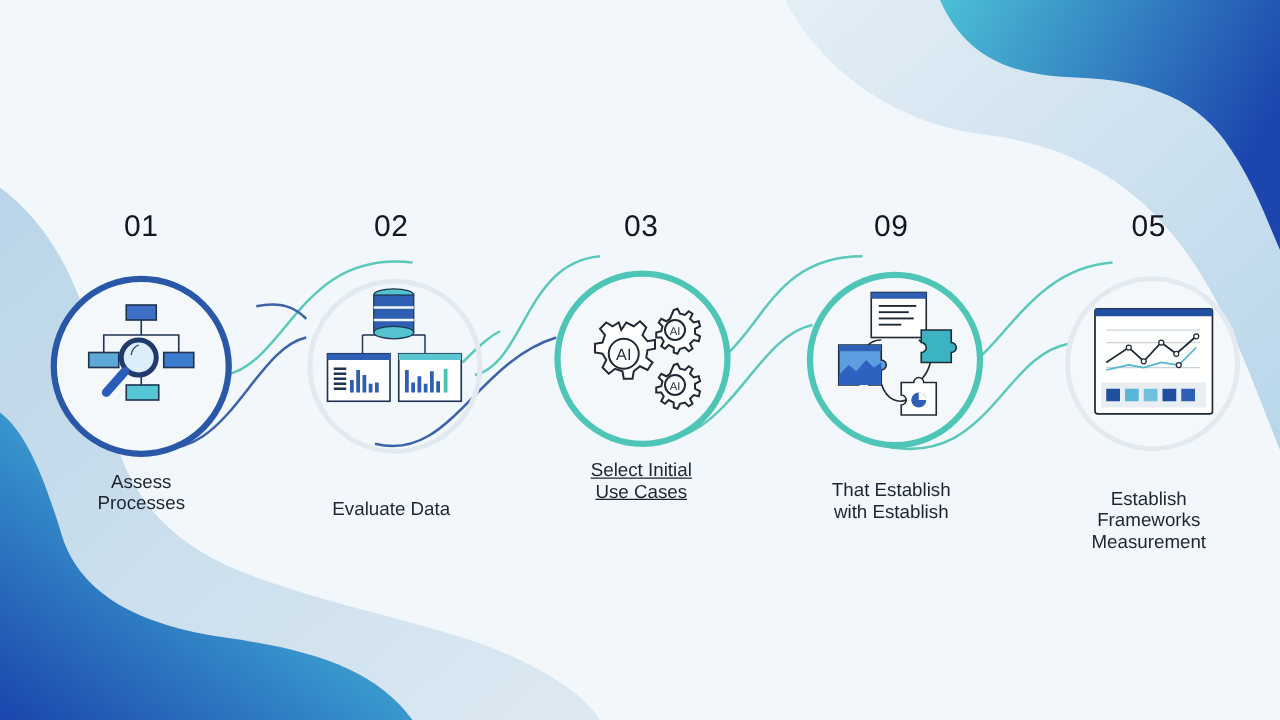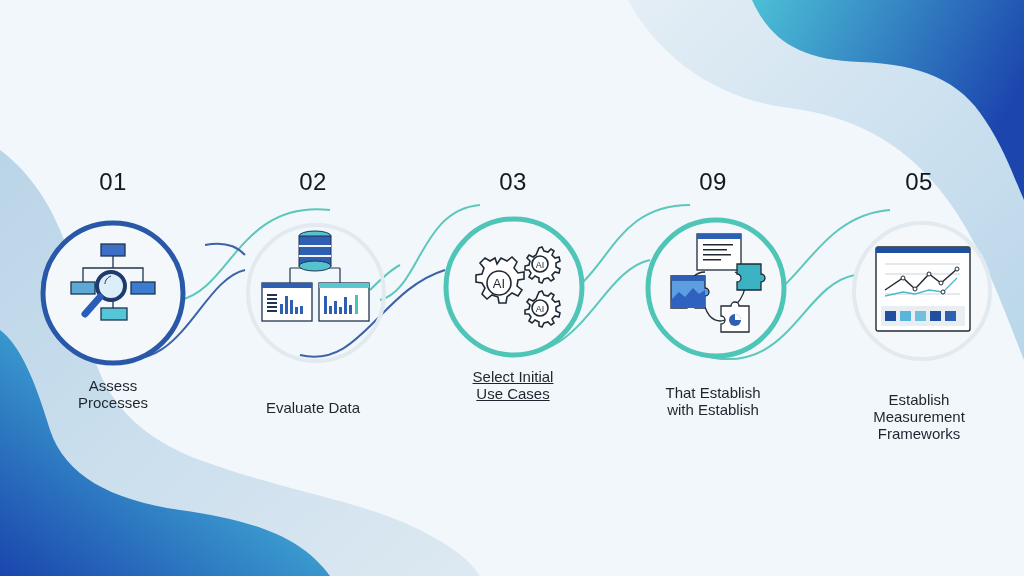--- a/index.html
+++ b/index.html
@@ -205,16 +205,16 @@
         <circle cx="68" cy="46" r="2"></circle>
       </g>
     <rect x="10" y="65" width="11" height="10" fill="#1f4f9e"></rect>
     <rect x="25" y="65" width="11" height="10" fill="#5ab5dd"></rect>
     <rect x="40" y="65" width="11" height="10" fill="#6fc0dc"></rect>
     <rect x="55" y="65" width="11" height="10" fill="#1f4f9e"></rect>
     <rect x="70" y="65" width="11" height="10" fill="#2f5fb3"></rect>
   </svg>
   <div class="label" style="top:391px;">
     <div>Establish</div>
+    <div>Frameworks</div>
     <div>Measurement</div>
-    <div>Frameworks</div>
   </div>
 </div>
 
 </body></html>

